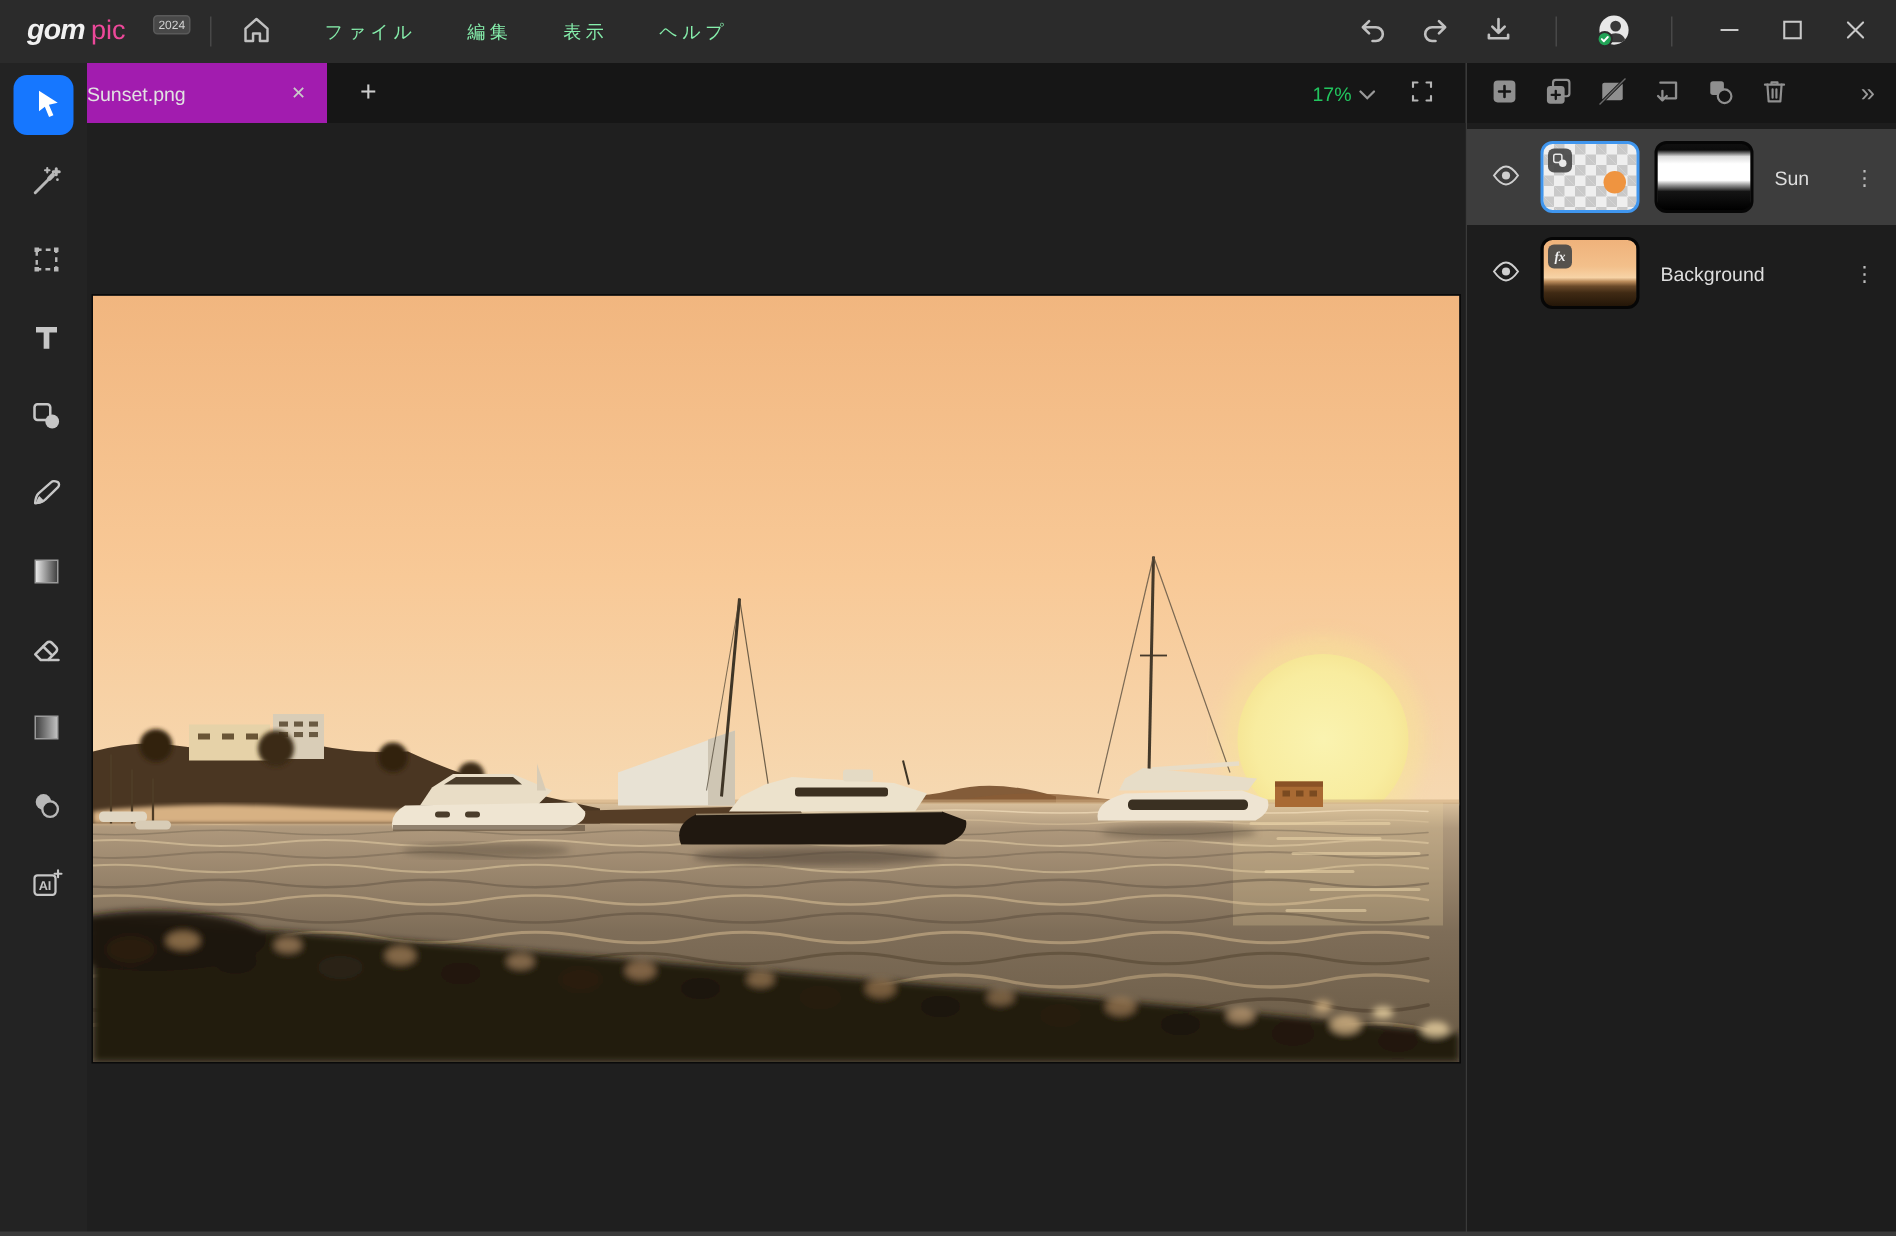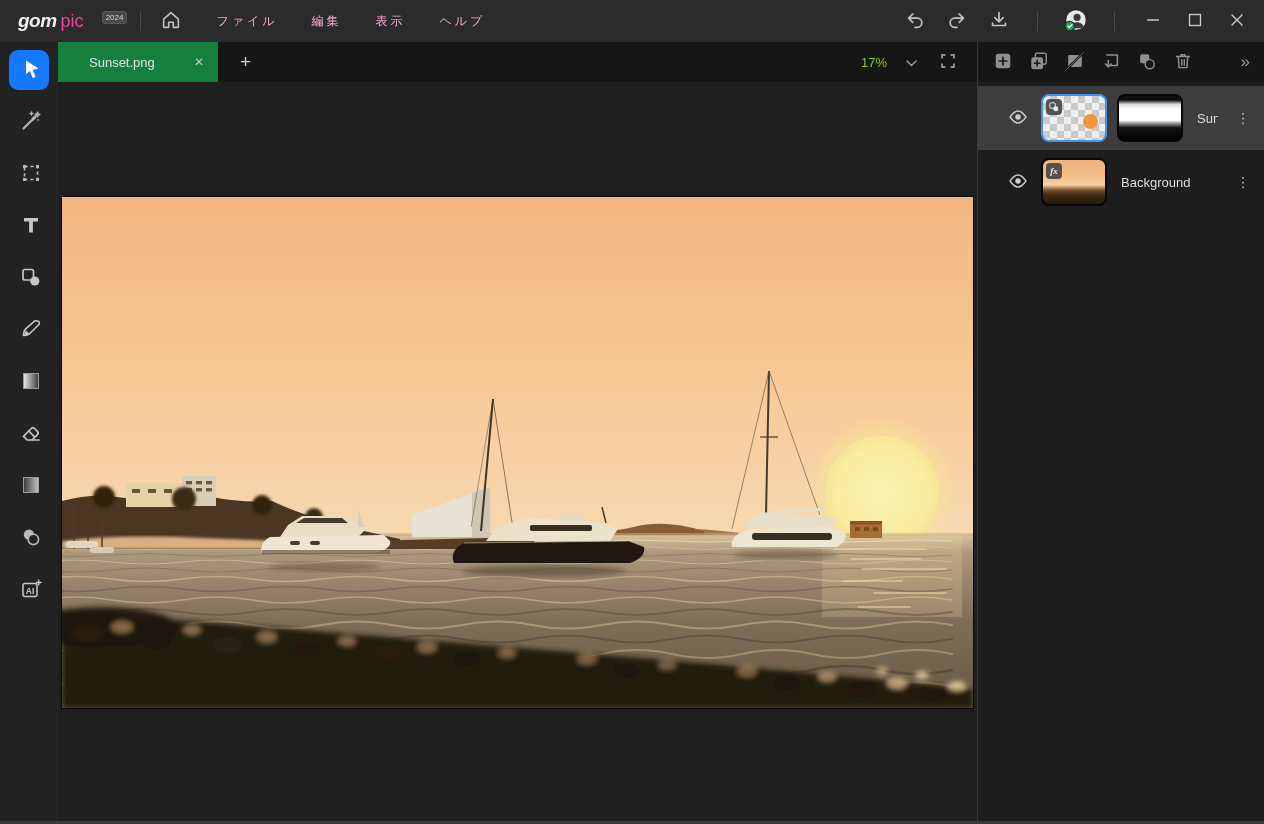--- a/index.html
+++ b/index.html
@@ -11,49 +11,49 @@
 
   
   .titlebar{height:42px;background:#2b2b2b;display:flex;align-items:center;padding-left:18px;box-sizing:border-box;}
   .logo{display:flex;align-items:baseline;cursor:default;}
   .logo-gom{font-weight:bold;font-style:italic;font-size:19px;color:#f1f1f1;letter-spacing:-.5px;}
   .logo-pic{font-weight:300;font-size:18px;color:#ec4899;margin-left:4px;}
   .logo-badge{font-size:8px;color:#d2d2d2;background:#484848;border:1px solid #5a5a5a;border-radius:3px;padding:1px 3px;margin-left:18px;position:relative;top:-7px;}
   .vsep{width:1px;height:20px;background:#484848;margin:0 13px;flex:none;}
   .icon-btn{background:none;border:none;padding:0;width:34px;height:34px;display:flex;align-items:center;justify-content:center;cursor:pointer;}
   .menus{display:flex;gap:10px;margin-left:16px;}
-  .menu-item{background:none;border:none;color:#f9a8d4;font-size:12px;letter-spacing:3px;padding:6px 12px;cursor:pointer;}
+  .menu-item{background:none;border:none;color:#86efac;font-size:12px;letter-spacing:3px;padding:6px 12px;cursor:pointer;}
   .tb-right{margin-left:auto;display:flex;align-items:center;gap:8px;padding-right:10px;}
 
   
   .main{display:flex;height:782px;}
   .rail{width:58px;background:#232323;display:flex;flex-direction:column;align-items:center;padding-top:8px;gap:12px;box-sizing:border-box;flex:none;}
   .tool-btn{width:40px;height:40px;border-radius:9px;background:none;border:none;display:flex;align-items:center;justify-content:flex-end;cursor:pointer;flex:none;}
   .tool-btn.active{background:#1677ff;}
 
   .center{width:919px;display:flex;flex-direction:column;flex:none;}
   .tabstrip{height:40px;background:#161616;display:flex;align-items:center;flex:none;}
-  .tab{width:160px;height:40px;background:#15803d;display:flex;align-items:center;padding:0 10px 0 31px;box-sizing:border-box;cursor:pointer;flex:none;}
+  .tab{width:160px;height:40px;background:#a21caf;display:flex;align-items:center;padding:0 10px 0 0;box-sizing:border-box;cursor:pointer;flex:none;}
   .tab-title{color:#e2e2e2;font-size:13px;flex:1;}
   .tab-close{background:none;border:none;color:#c9c9c9;font-size:12px;cursor:pointer;padding:2px 4px;}
   .tab-add{background:none;border:none;color:#cccccc;font-size:19px;font-weight:300;margin-left:16px;cursor:pointer;}
   .strip-right{margin-left:auto;display:flex;align-items:center;gap:16px;padding-right:20px;}
-  .zoom-ctl{display:flex;align-items:center;gap:19px;color:#84cc16;font-size:13px;cursor:pointer;background:none;border:none;}
+  .zoom-ctl{display:flex;align-items:center;gap:5px;color:#22c55e;font-size:13px;cursor:pointer;background:none;border:none;}
   .fit-btn{background:none;border:none;cursor:pointer;display:flex;align-items:center;justify-content:center;padding:0;}
 
   .well{position:relative;flex:1;background:#1f1f1f;}
   .canvas-img{position:absolute;left:4px;top:115px;width:911px;height:511px;outline:1px solid #0a0a0a;}
   svg.scene{display:block;}
 
   
   .panel{width:287px;background:#1d1d1d;border-left:1px solid #3a3a3a;display:flex;flex-direction:column;box-sizing:border-box;flex:none;}
   .panel-header{height:40px;background:#161616;display:flex;align-items:center;padding:0 12px 0 10px;gap:6px;flex:none;}
   .ph-btn{width:30px;height:30px;background:none;border:none;display:flex;align-items:center;justify-content:center;cursor:pointer;padding:0;}
   .ph-more{margin-left:auto;background:none;border:none;color:#9a9a9a;font-size:17px;cursor:pointer;padding:0 2px;}
-  .layer-row{height:64px;display:flex;align-items:center;padding:0 6px 0 27px;gap:10px;box-sizing:border-box;cursor:pointer;}
+  .layer-row{height:64px;display:flex;align-items:center;padding:0 6px 0 13px;gap:10px;box-sizing:border-box;cursor:pointer;}
   .layer-row.selected{background:#3d3d3d;margin-top:4px;}
   .eye-btn{background:none;border:none;width:26px;cursor:pointer;display:flex;align-items:center;justify-content:center;padding:0;flex:none;}
   .thumb{width:66px;height:48px;border-radius:8px;position:relative;flex:none;box-sizing:border-box;}
   .thumb-sun{
     background-color:#efefef;
     background-image:
       linear-gradient(45deg,#c9c9c9 25%,transparent 25%,transparent 75%,#c9c9c9 75%),
       linear-gradient(45deg,#c9c9c9 25%,transparent 25%,transparent 75%,#c9c9c9 75%);
     background-size:14px 14px;background-position:0 0,7px 7px;
     border:2px solid #4096ee;

